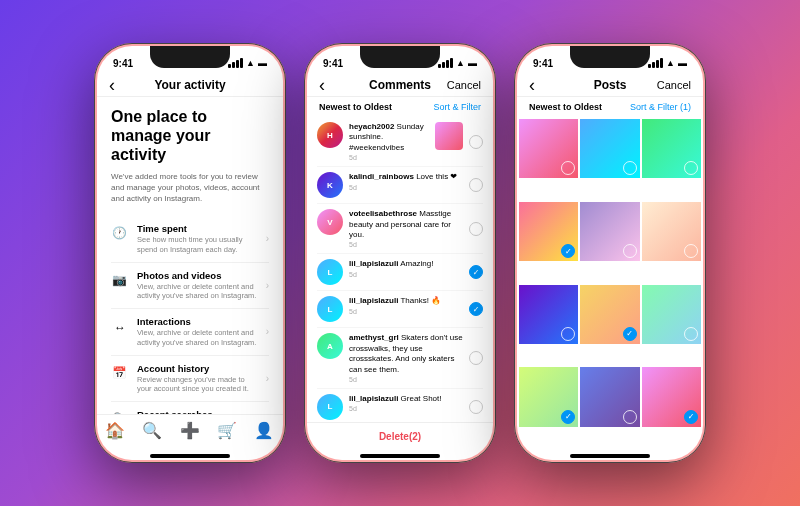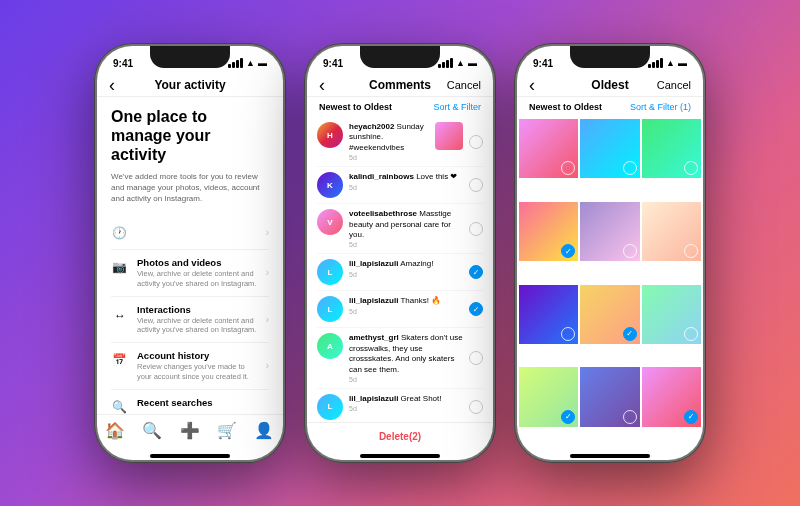--- a/index.html
+++ b/index.html
@@ -14,21 +14,21 @@
       overflow: hidden;
     }
     .phones-container {
       display: flex;
       gap: 18px;
       align-items: center;
     }
     .phone {
       width: 192px;
       height: 420px;
-      background: #737373;
+      background: #fca5a5;
       border-radius: 38px;
       padding: 3px;
       box-shadow: 0 20px 60px rgba(0,0,0,0.5), inset 0 0 0 1px #444;
       position: relative;
     }
     .phone-inner {
       width: 100%;
       height: 100%;
       background: #fff;
       border-radius: 35px;
@@ -357,20 +357,24 @@
         <span class="nav-back">‹</span>
         <span class="nav-title">Your activity</span>
       </div>
       <div class="screen-content">
         <div class="activity-content">
           <div class="activity-heading">One place to manage your activity</div>
           <div class="activity-subtext">We've added more tools for you to review and manage your photos, videos, account and activity on Instagram.</div>
 
           <div class="activity-item">
             <div class="activity-icon">🕐</div>
+            <div class="activity-text">
+              <h4>Time spent</h4>
+              <p>See how much time you usually spend on Instagram each day.</p>
+            </div>
             <span class="chevron">›</span>
           </div>
           <div class="activity-item">
             <div class="activity-icon">📷</div>
             <div class="activity-text">
               <h4>Photos and videos</h4>
               <p>View, archive or delete content and activity you've shared on Instagram.</p>
             </div>
             <span class="chevron">›</span>
           </div>
@@ -521,21 +525,21 @@
             <div class="bar" style="height:6px"></div>
             <div class="bar" style="height:8px"></div>
             <div class="bar" style="height:10px"></div>
           </div>
           <span class="wifi-icon">▲</span>
           <span class="battery-icon">▬</span>
         </div>
       </div>
       <div class="nav-bar">
         <span class="nav-back">‹</span>
-        <span class="nav-title">Oldest</span>
+        <span class="nav-title">Posts</span>
         <span class="nav-cancel">Cancel</span>
       </div>
       <div class="filter-bar">
         <span class="filter-label">Newest to Oldest</span>
         <span class="filter-link">Sort &amp; Filter (1)</span>
       </div>
       <div class="posts-grid">
         <div class="post-cell p1">
             <div class="post-check"></div>
           </div>

